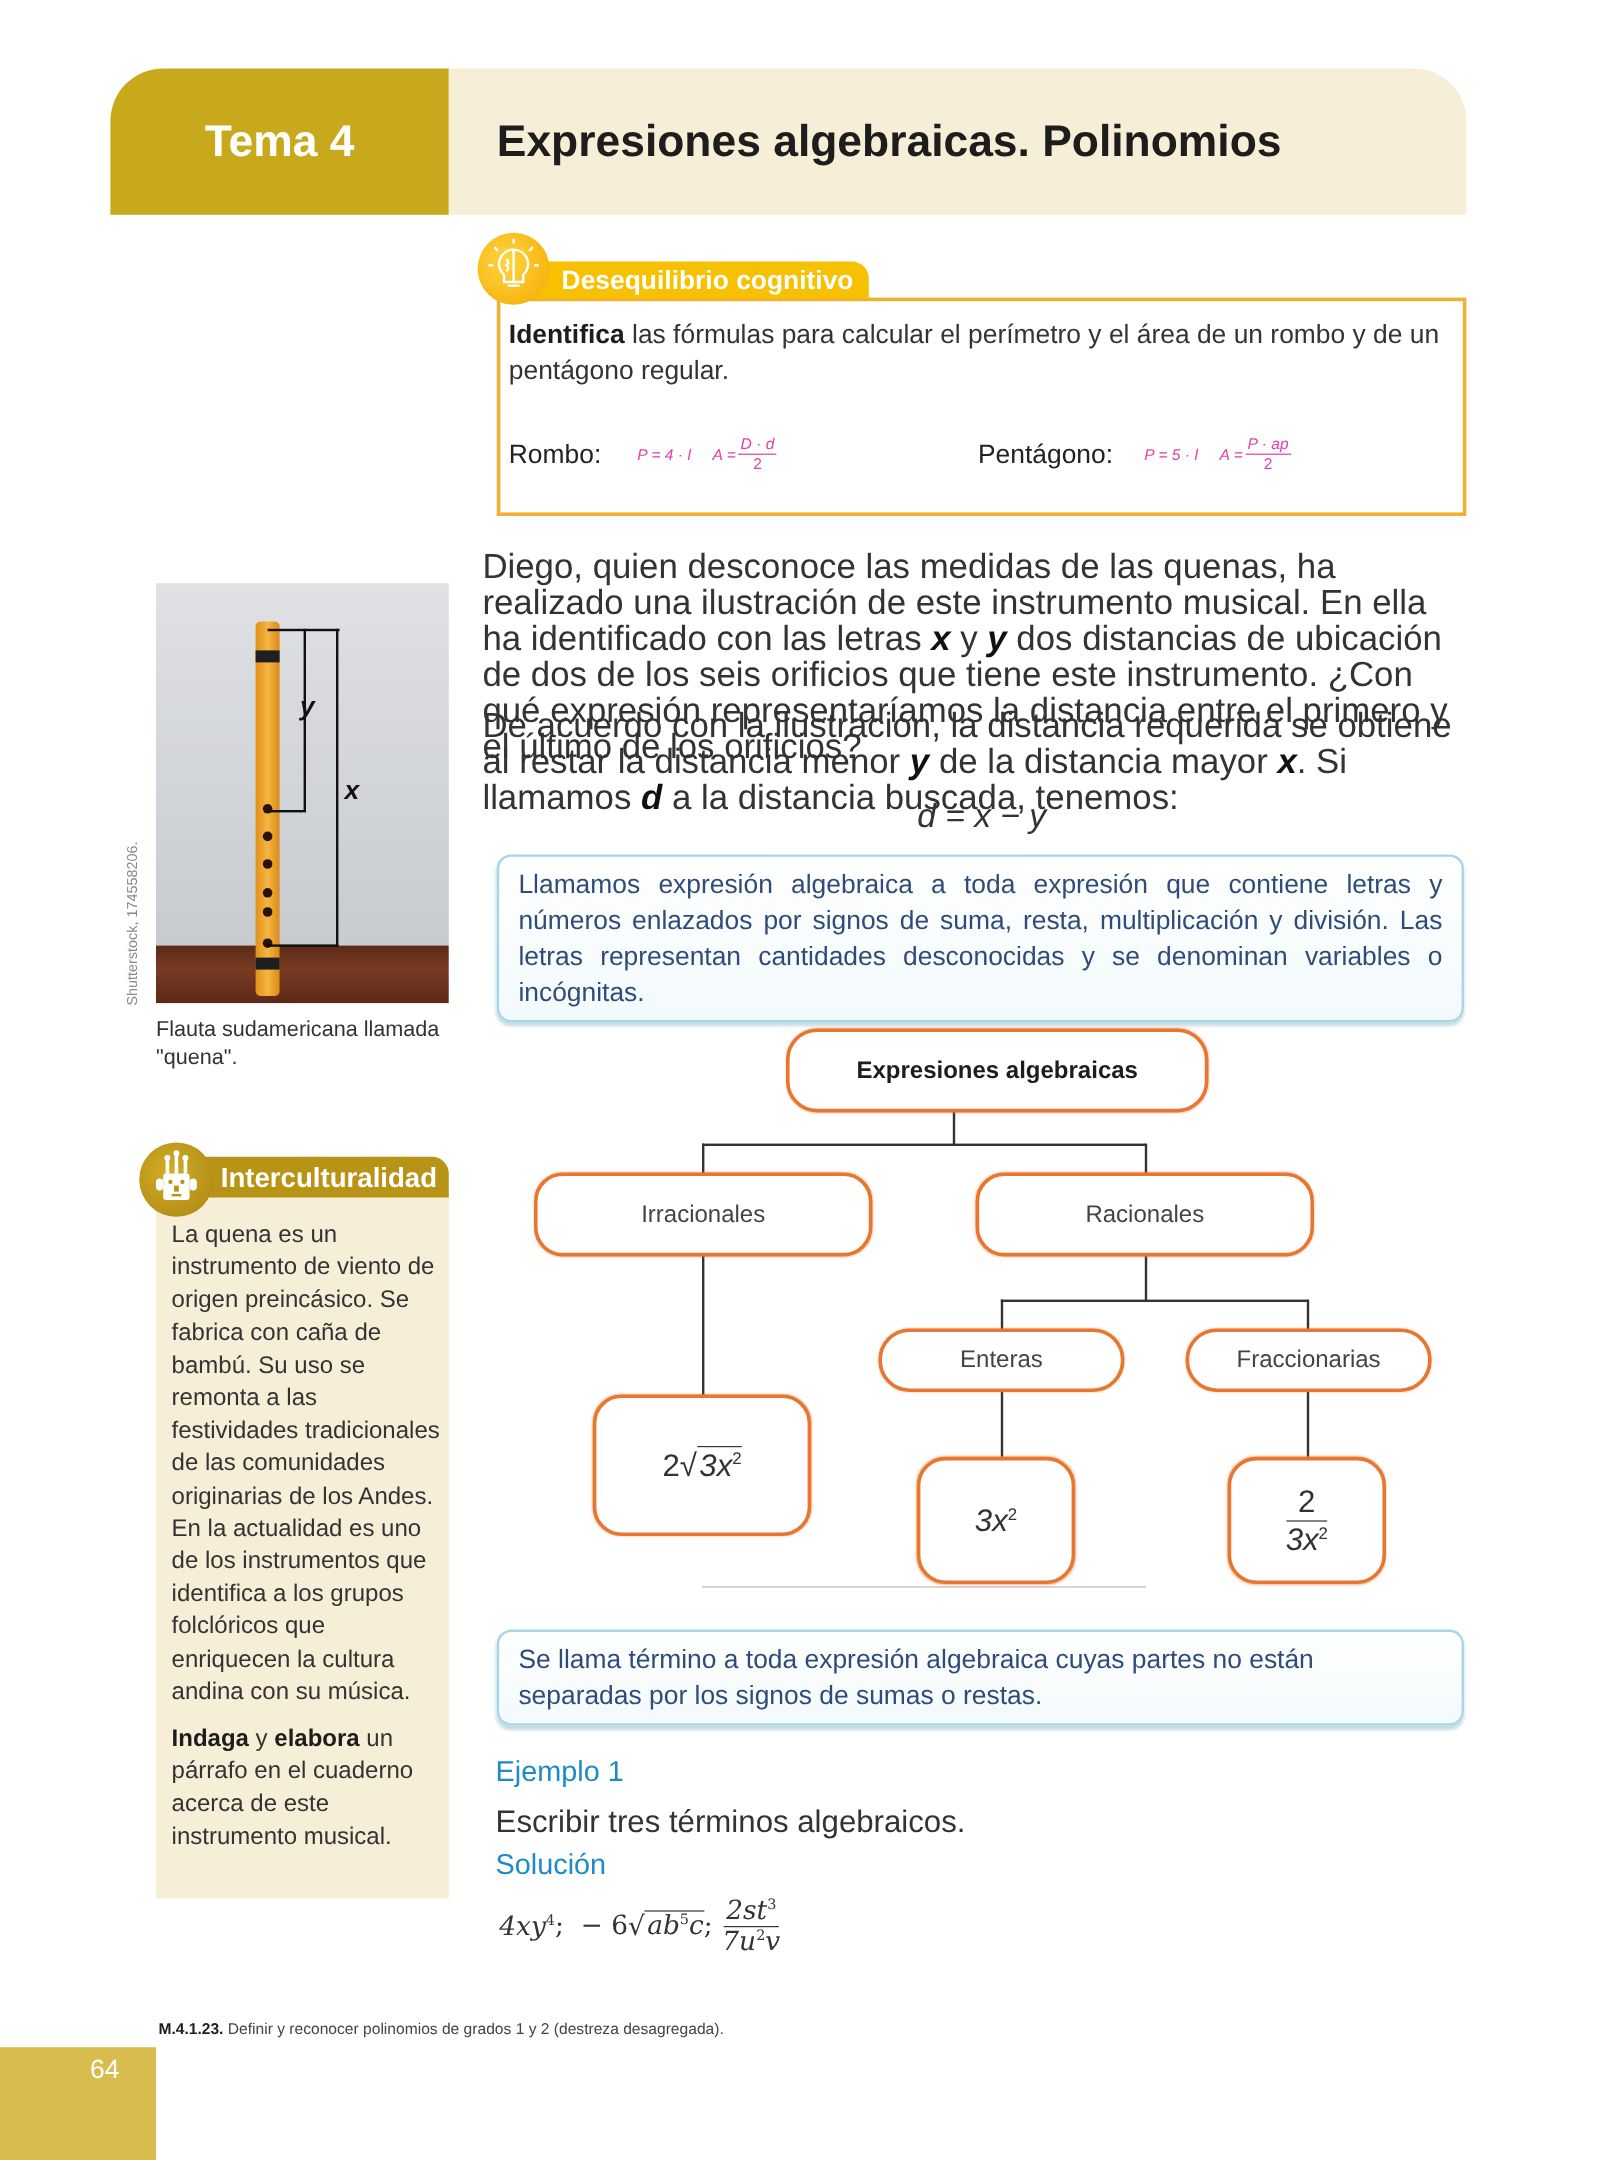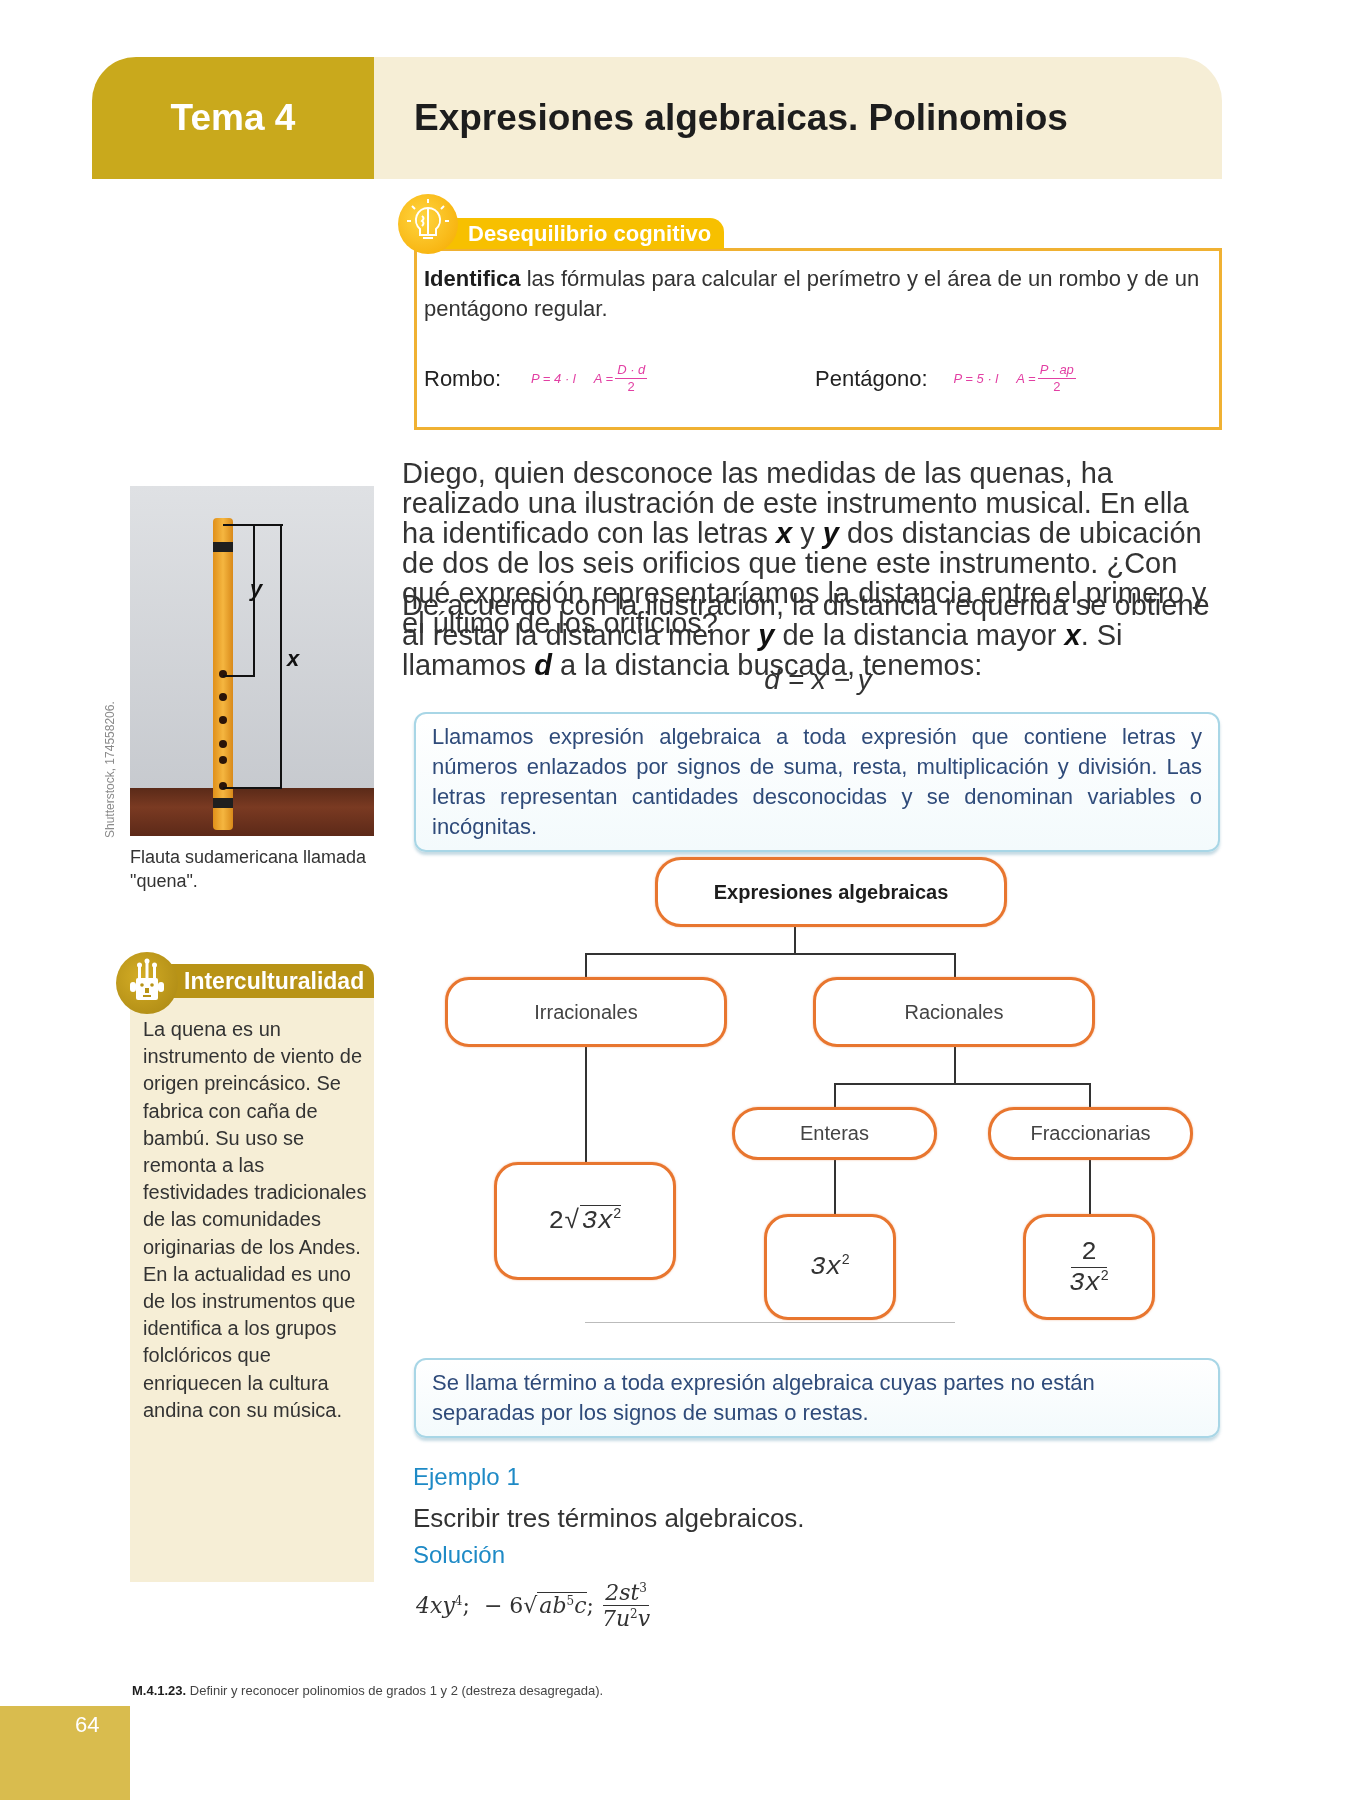--- a/index.html
+++ b/index.html
@@ -80,21 +80,21 @@
   }
 
   
   .node {
     position: absolute; border: 3px solid #e8762f; border-radius: 24px; background: #fff;
     display: flex; align-items: center; justify-content: center; font-size: 20px; color: #444;
     box-shadow: 0 0 2px rgba(232,118,47,0.5);
   }
   .node.root { font-weight: bold; color: #1d1d1d; margin-left: 40px; }
   .line { position: absolute; background: #333; }
-  .math { font-family: Liberation Mono, monospace; font-size: 26px; color: #333; }
+  .math { font-family: Liberation Sans, sans-serif; font-size: 26px; color: #333; }
   .math i { font-style: italic; }
   .sqrt { border-top: 1.5px solid #333; padding-left: 2px; }
   .vfrac { display: inline-flex; flex-direction: column; align-items: center; }
   .vfrac .n { border-bottom: 1.5px solid #333; padding: 0 10px; }
 
   
   .ic-panel {
     left: 130px; top: 994px; width: 244px; height: 588px; background: #f6eed6;
   }
   .ic-tab {
@@ -268,19 +268,20 @@
     <g fill="#b89316">
       <circle cx="26" cy="33" r="1.8"></circle>
         <circle cx="36" cy="33" r="1.8"></circle>
       <rect x="29" y="36" width="4" height="5"></rect>
       <rect x="27" y="43" width="8" height="2"></rect>
     </g>
   </svg>
 </div>
 <div class="abs ic-text">
   <p>La quena es un instrumento de viento de origen preincásico. Se fabrica con caña de bambú. Su uso se remonta a las festividades tradicionales de las comunidades originarias de los Andes. En la actualidad es uno de los instrumentos que identifica a los grupos folclóricos que enriquecen la cultura andina con su música.</p>
+  <p style="margin-top:12px;"><b>Indaga</b><span> y </span><b>elabora</b><span> un párrafo en el cuaderno acerca de este instrumento musical.</span></p>
 </div>
 
 <div class="abs footer-note">
   <b>M.4.1.23.</b><span> Definir y reconocer polinomios de grados 1 y 2 (destreza desagregada).</span>
 </div>
 <div class="abs page-block"></div>
 <div class="abs page-num">64</div>
 
 </body></html>

